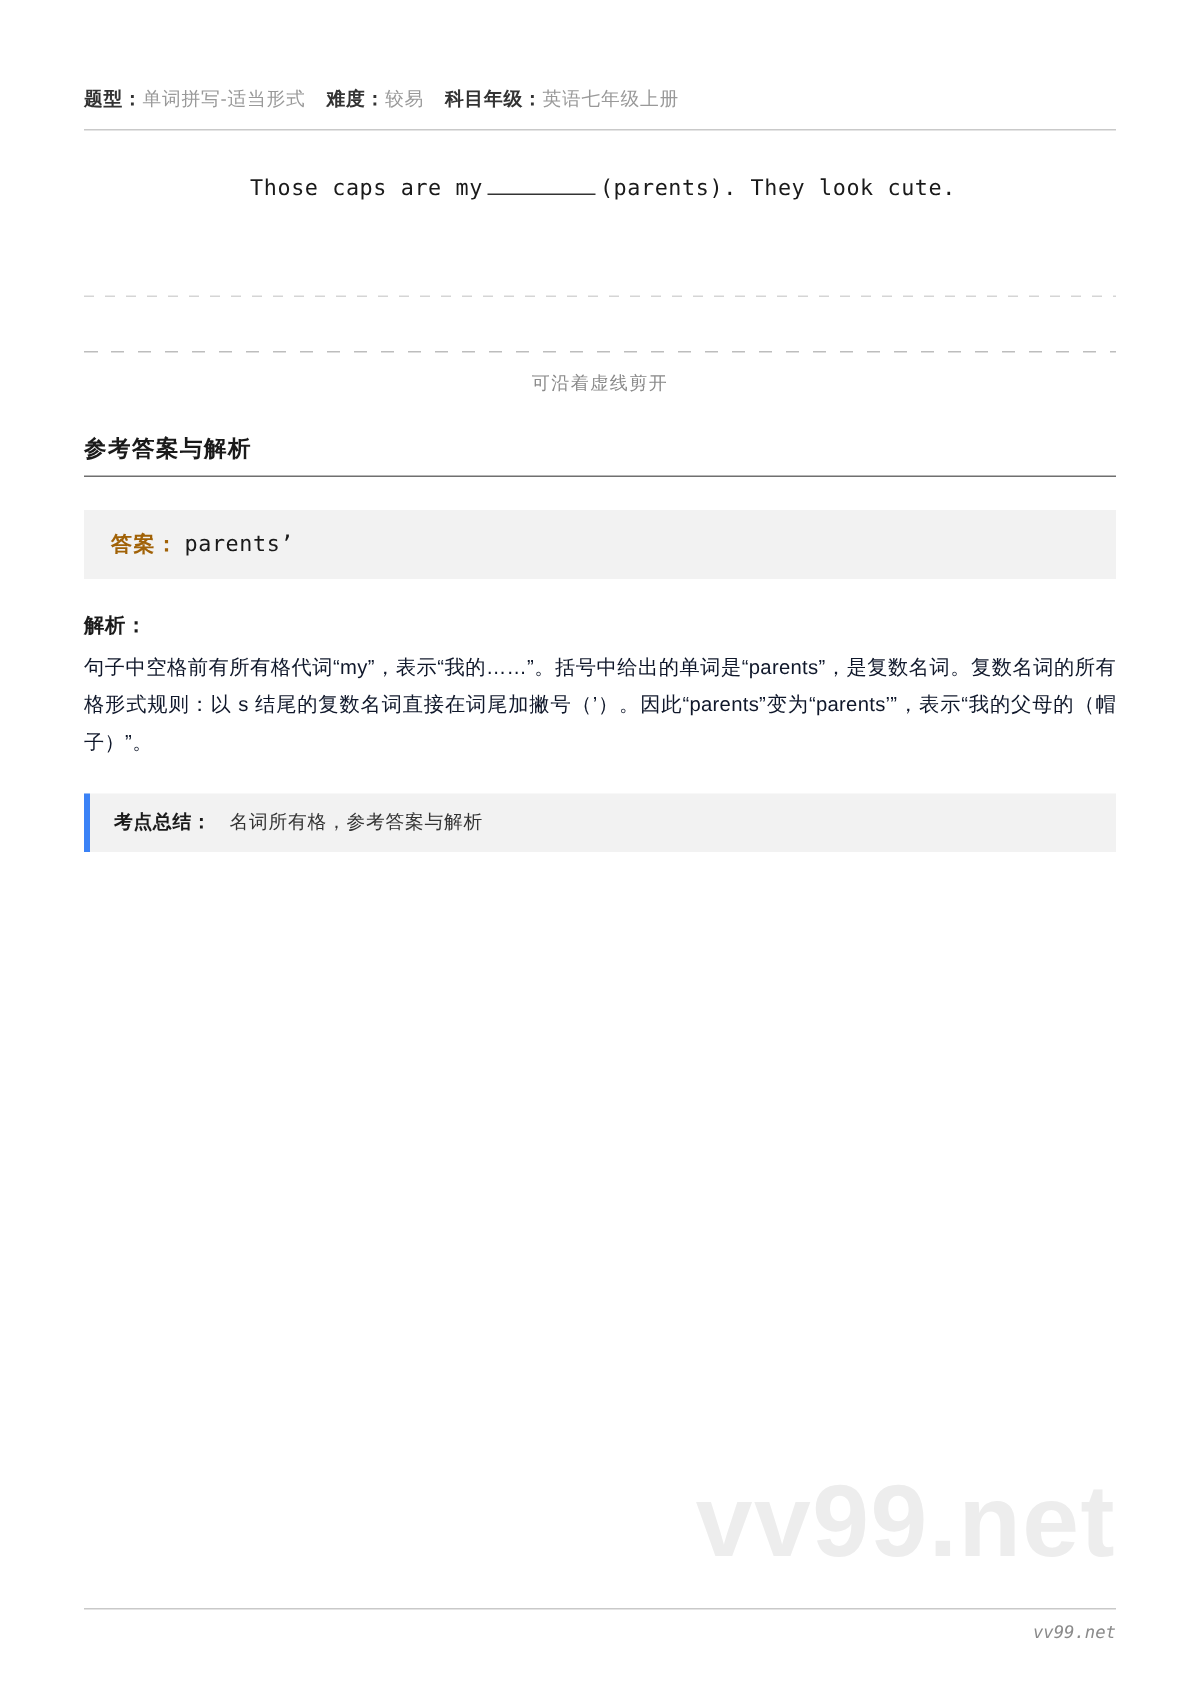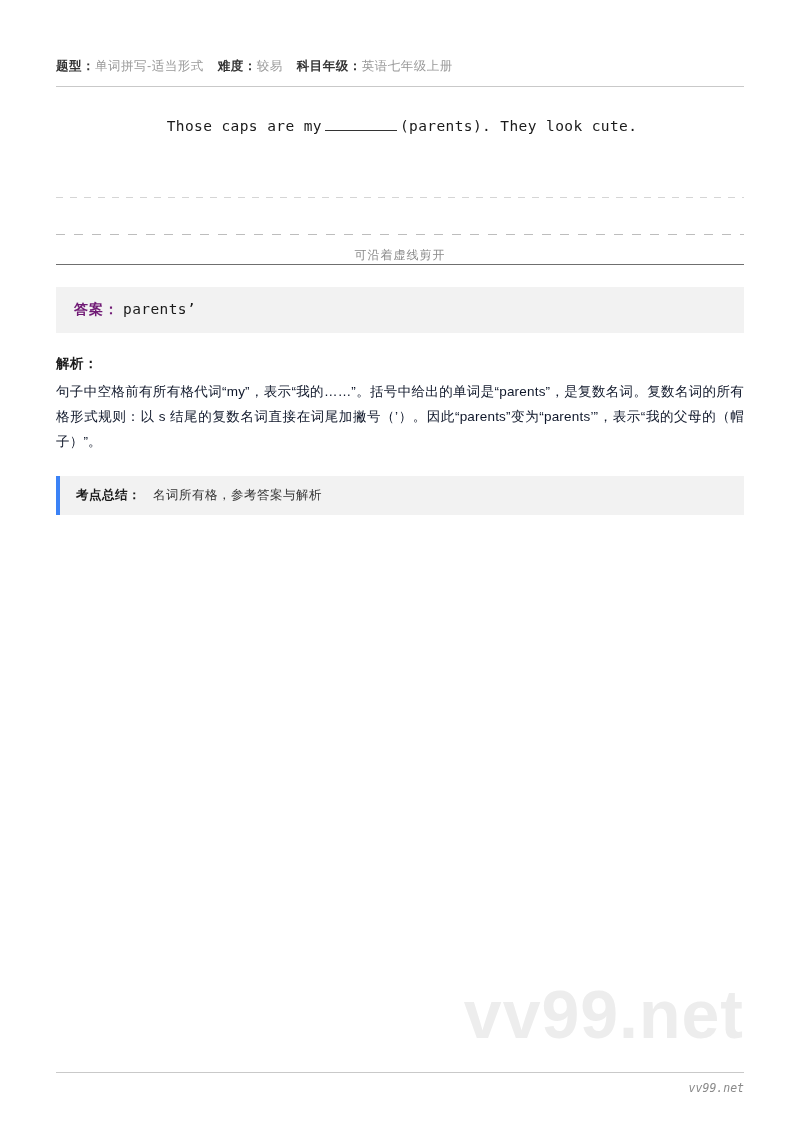--- a/index.html
+++ b/index.html
@@ -110,21 +110,21 @@
   .answer-box {
     background: #f2f2f2;
     margin-top: 22px;
     padding: 14px 18px;
     display: flex;
     align-items: baseline;
   }
   .answer-label {
     font-size: 14px;
     font-weight: bold;
-    color: #701a75;
+    color: #a16207;
     letter-spacing: 1px;
     margin-right: 4px;
   }
   .answer-value {
     font-family: "DejaVu Sans Mono", monospace;
     font-size: 14.5px;
     color: #1a1a1a;
     letter-spacing: .4px;
   }
 
@@ -220,20 +220,21 @@
       <span>Those caps are my</span><span class="blank"></span><span>(parents). They look cute.</span>
     </div>
 
     <div class="answer-space"></div>
 
     <div class="dashed light"></div>
     <div class="answer-space" style="height:36px"></div>
     <div class="dashed"></div>
     <div class="cut-note">可沿着虚线剪开</div>
 
+    <div class="section-title">参考答案与解析</div>
     <hr class="hr-dark">
 
     <div class="answer-box">
       <span class="answer-label">答案：</span>
       <span class="answer-value">parents’</span>
     </div>
 
     <div class="analysis-label">解析：</div>
     <div class="analysis-text">句子中空格前有所有格代词“my”，表示“我的……”。括号中给出的单词是“parents”，是复数名词。复数名词的所有格形式规则：以 s 结尾的复数名词直接在词尾加撇号（’）。因此“parents”变为“parents’”，表示“我的父母的（帽子）”。</div>
 

